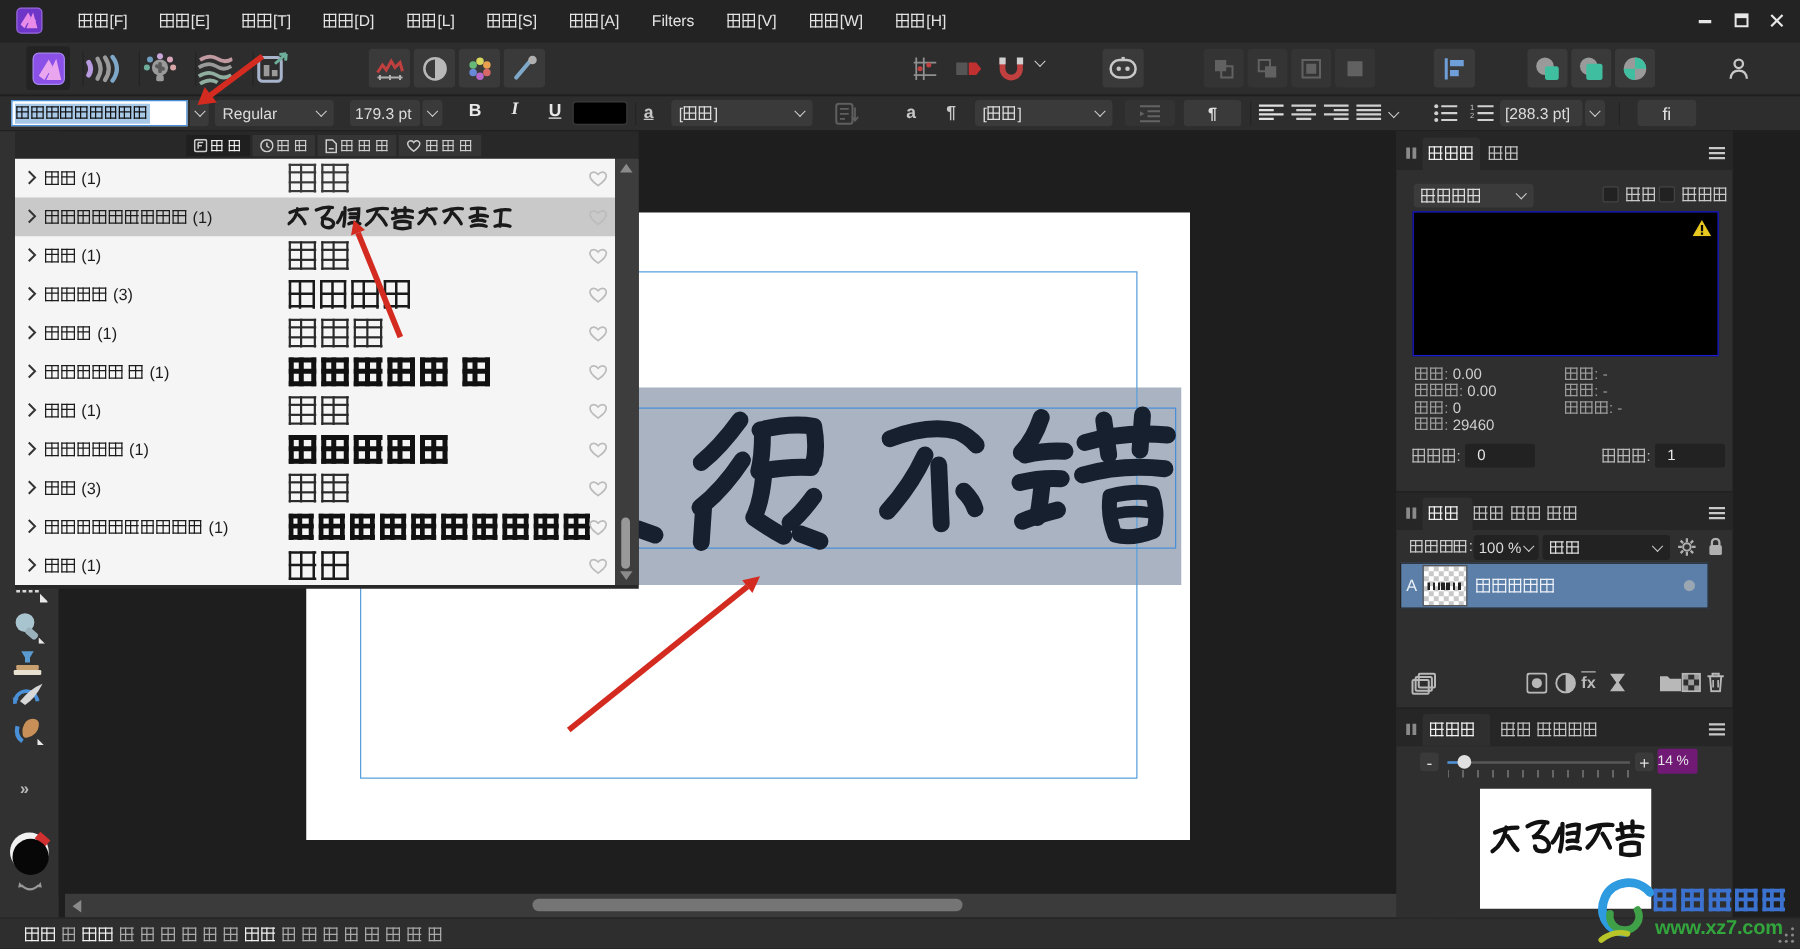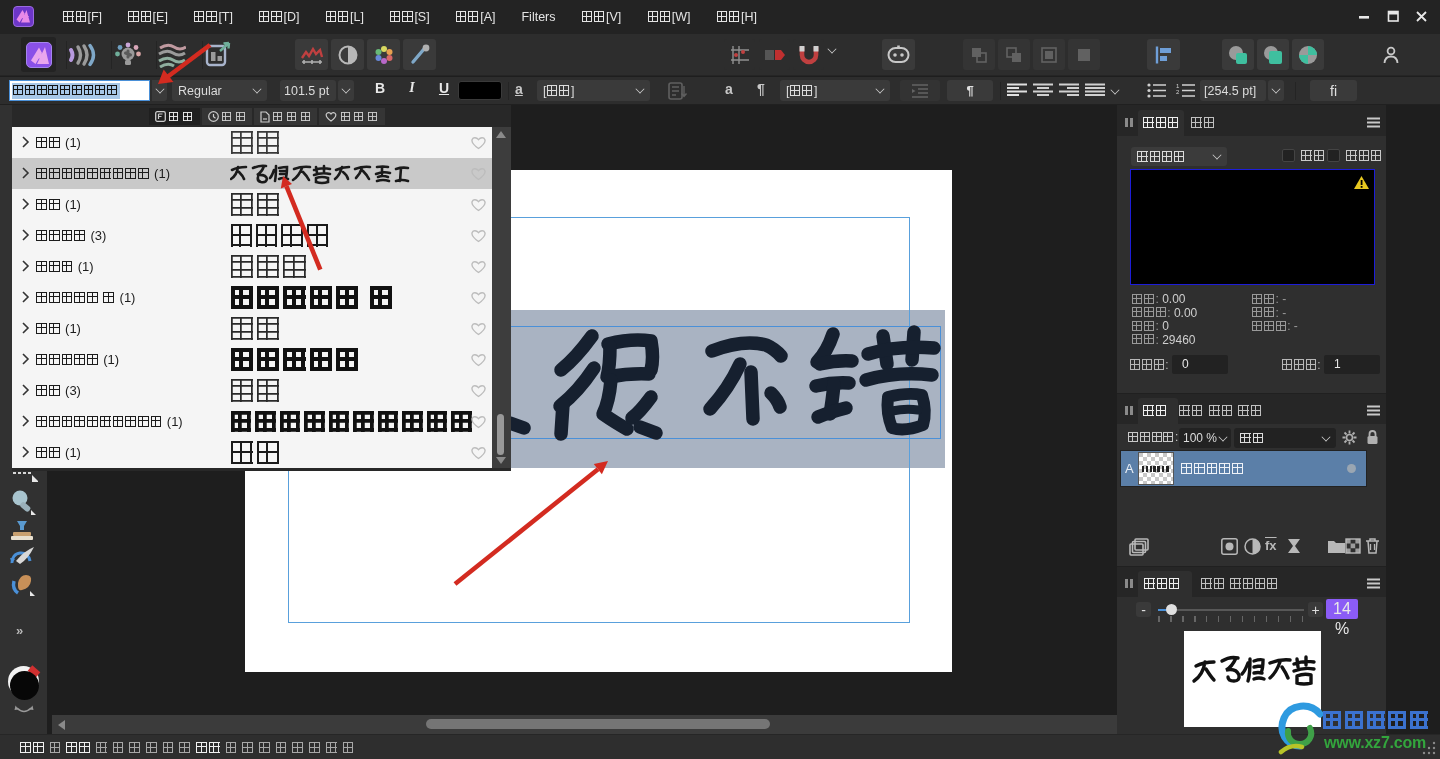--- a/index.html
+++ b/index.html
@@ -226,21 +226,21 @@
 </div>
 
 <div class="abs" style="left:0;top:77px;width:1440px;height:28px;background:#2d2d2d;border-bottom:1px solid #202020">
   <div class="abs" style="left:9px;top:3px;width:141px;height:21px;background:#fff;border:1px solid #4a90d8;display:flex;align-items:center;padding:0 2px">
     <span style="background:#a8c8e8;color:#141414;font-size:12px;padding:1px 1px"><i class="z"></i><i class="z"></i><i class="z"></i><i class="z"></i><i class="z"></i><i class="z"></i><i class="z"></i><i class="z"></i><i class="z"></i></span>
   </div>
   <div class="abs btn" style="left:152px;top:3px;width:15px;height:21px;border-radius:0 3px 3px 0">
       <div class="chev" style="margin:0;margin-top:-3px"></div>
     </div>
   <div class="abs combo" style="left:172px;top:3px;width:95px;height:21px">Regular<div class="chev"></div></div>
-  <div class="abs combo" style="left:280px;top:3px;width:56px;height:21px;padding:0 4px">101.5 pt</div>
+  <div class="abs combo" style="left:280px;top:3px;width:56px;height:21px;padding:0 4px">179.3 pt</div>
   <div class="abs btn" style="left:338px;top:3px;width:16px;height:21px">
       <div class="chev" style="margin:0;margin-top:-3px"></div>
     </div>
   <div class="abs" style="left:368px;top:3px;color:#e8e8e8;font-weight:bold;font-size:14px;width:88px;display:flex;justify-content:space-between">
     <span style="width:24px;text-align:center">B</span>
       <span style="width:24px;text-align:center;font-style:italic;font-family:'Liberation Serif',serif">I</span>
       <span style="width:24px;text-align:center;text-decoration:underline">U</span>
   </div>
   <div class="abs" style="left:458px;top:4px;width:44px;height:19px;background:#000;border-radius:3px;border:1px solid #3a3a3a"></div>
   <div class="abs" style="left:508px;top:5px;width:1px;height:18px;background:#242424"></div>
@@ -283,21 +283,21 @@
         <circle cx="2" cy="7.5" r="1.6" fill="#d0d0d0"></circle>
         <circle cx="2" cy="13" r="1.6" fill="#d0d0d0"></circle>
         <path d="M6 2 h13 M6 7.5 h13 M6 13 h13" stroke="#d0d0d0" stroke-width="1.7"></path>
       </svg>
     <svg width="19" height="15" viewBox="0 0 19 15">
         <text x="0" y="5" font-size="6" fill="#d0d0d0">1</text>
         <text x="0" y="11" font-size="6" fill="#d0d0d0">2</text>
         <path d="M6 2 h13 M6 7.5 h13 M6 13 h13" stroke="#d0d0d0" stroke-width="1.7"></path>
       </svg>
   </div>
-  <div class="abs combo" style="left:1200px;top:3px;width:66px;height:21px;padding:0 4px">[254.5 pt]</div>
+  <div class="abs combo" style="left:1200px;top:3px;width:66px;height:21px;padding:0 4px">[288.3 pt]</div>
   <div class="abs btn" style="left:1268px;top:3px;width:16px;height:21px">
       <div class="chev" style="margin:0;margin-top:-3px"></div>
     </div>
   <div class="abs" style="left:1295px;top:5px;width:1px;height:18px;background:#242424"></div>
   <div class="abs btn" style="left:1310px;top:3px;width:47px;height:21px;color:#e0e0e0;font-size:14px">fi</div>
 </div>
 
 <div class="abs" style="left:0;top:105px;width:47px;height:630px;background:#313131">
   <svg class="abs" style="left:12px;top:362px" width="26" height="18" viewBox="0 0 26 18">
     <path d="M1 6 h3 M6 6 h3 M11 6 h3 M16 6 h3" stroke="#d8d8d8" stroke-width="2" fill="none"></path>
@@ -552,21 +552,21 @@
   <svg class="abs" style="left:250px;top:473px" width="13" height="11" viewBox="0 0 13 11">
       <path d="M0 1.5 h13 M0 5.5 h13 M0 9.5 h13" stroke="#c8c8c8" stroke-width="1.8"></path>
     </svg>
   <div class="abs btn" style="left:19px;top:497px;width:15px;height:15px;color:#ddd;font-size:14px">-</div>
   <div class="abs" style="left:41px;top:504px;width:146px;height:2px;background:#585858"></div>
   <div class="abs" style="left:41px;top:504px;width:12px;height:2px;background:#4a90d8"></div>
   <div class="abs" style="left:49px;top:499px;width:11px;height:11px;border-radius:50%;background:#e0e0e0"></div>
   <div class="abs" style="left:41px;top:511px;width:146px;height:6px;background:
     repeating-linear-gradient(90deg,#666 0 1.5px,transparent 1.5px 12px)"></div>
   <div class="abs btn" style="left:191px;top:497px;width:15px;height:15px;color:#ddd;font-size:14px">+</div>
-  <div class="abs" style="left:209px;top:494px;width:32px;height:20px;background:#8b5cf6;border-radius:2px;color:#e8e8e8;font-size:16px;text-align:center;line-height:20px">14 %</div>
+  <div class="abs" style="left:209px;top:494px;width:32px;height:20px;background:#701a75;border-radius:2px;color:#e8e8e8;font-size:11px;text-align:left;line-height:20px">14 %</div>
 
   <div class="abs" style="left:67px;top:526px;width:137px;height:96px;background:#ffffff">
     <svg width="137" height="96" viewBox="0 0 137 96">
         <g stroke="#111" stroke-width="3.4" fill="none" stroke-linecap="round">
       <path d="M12 35 Q20 31 30 31 M21 31 Q19 44 10 50 M22 38 Q27 46 30 49"></path>
       <path d="M38 30 Q46 25 54 27 M52 27 Q48 36 42 39 Q52 37 55 44 Q56 50 50 50 Q44 50 44 46"></path>
       <path d="M64 32 Q61 40 58 43 M66 28 Q66 44 64 50 M70 30 Q76 28 79 29 Q79 38 77 42 M70 36 Q74 35 78 35 M70 42 Q74 41 78 42 M70 48 Q75 46 80 48"></path>
       <path d="M86 32 Q96 28 106 29 M96 31 Q92 42 86 47 M98 36 Q102 42 104 47"></path>
       <path d="M113 28 L114 36 M122 26 L122 34 M110 33 Q120 29 130 31 M110 40 Q120 36 130 38 M113 45 Q120 42 127 44 M113 45 L113 52 Q120 54 127 52 L127 44"></path>
     </g>

